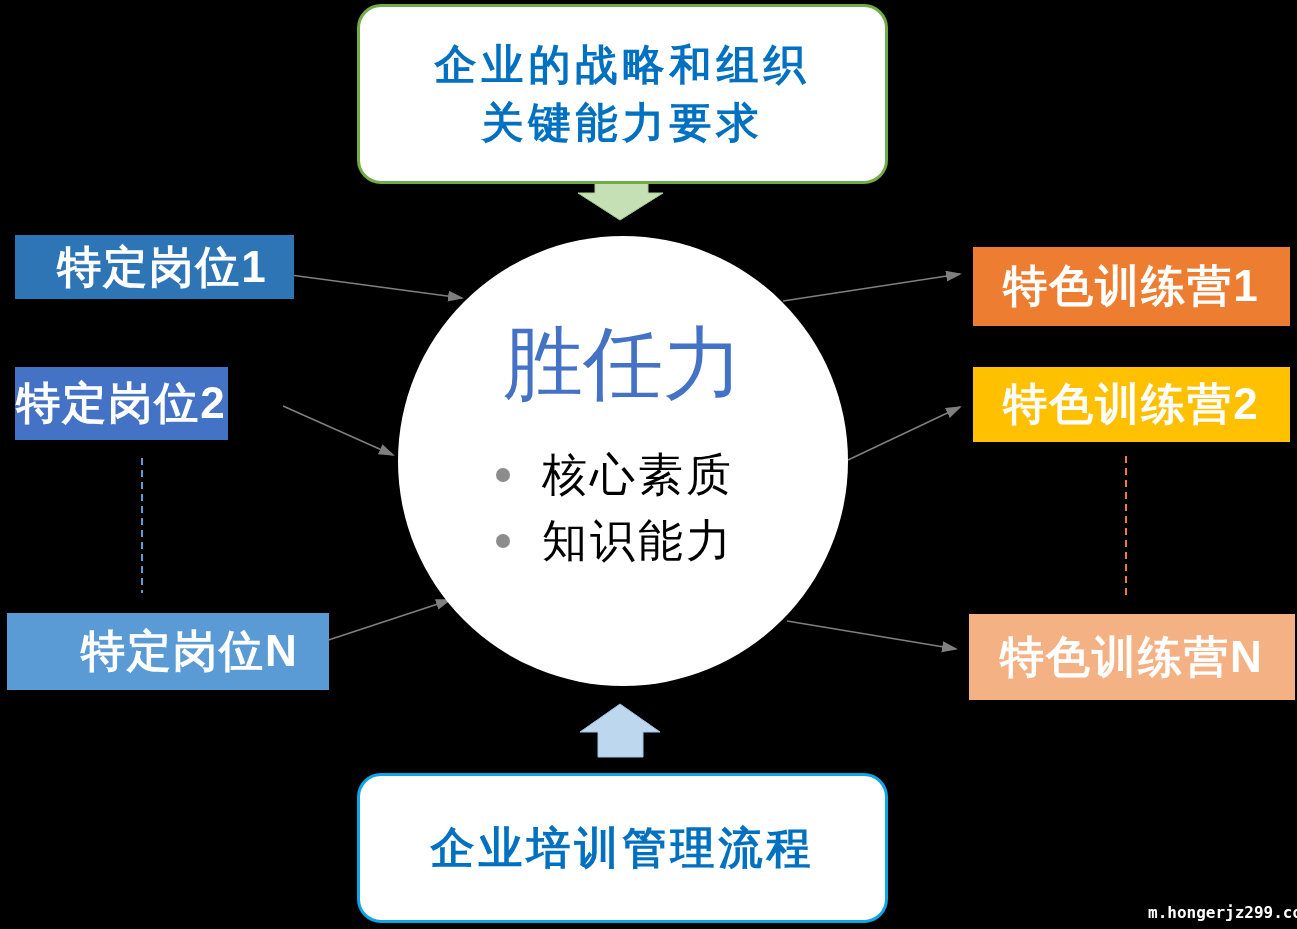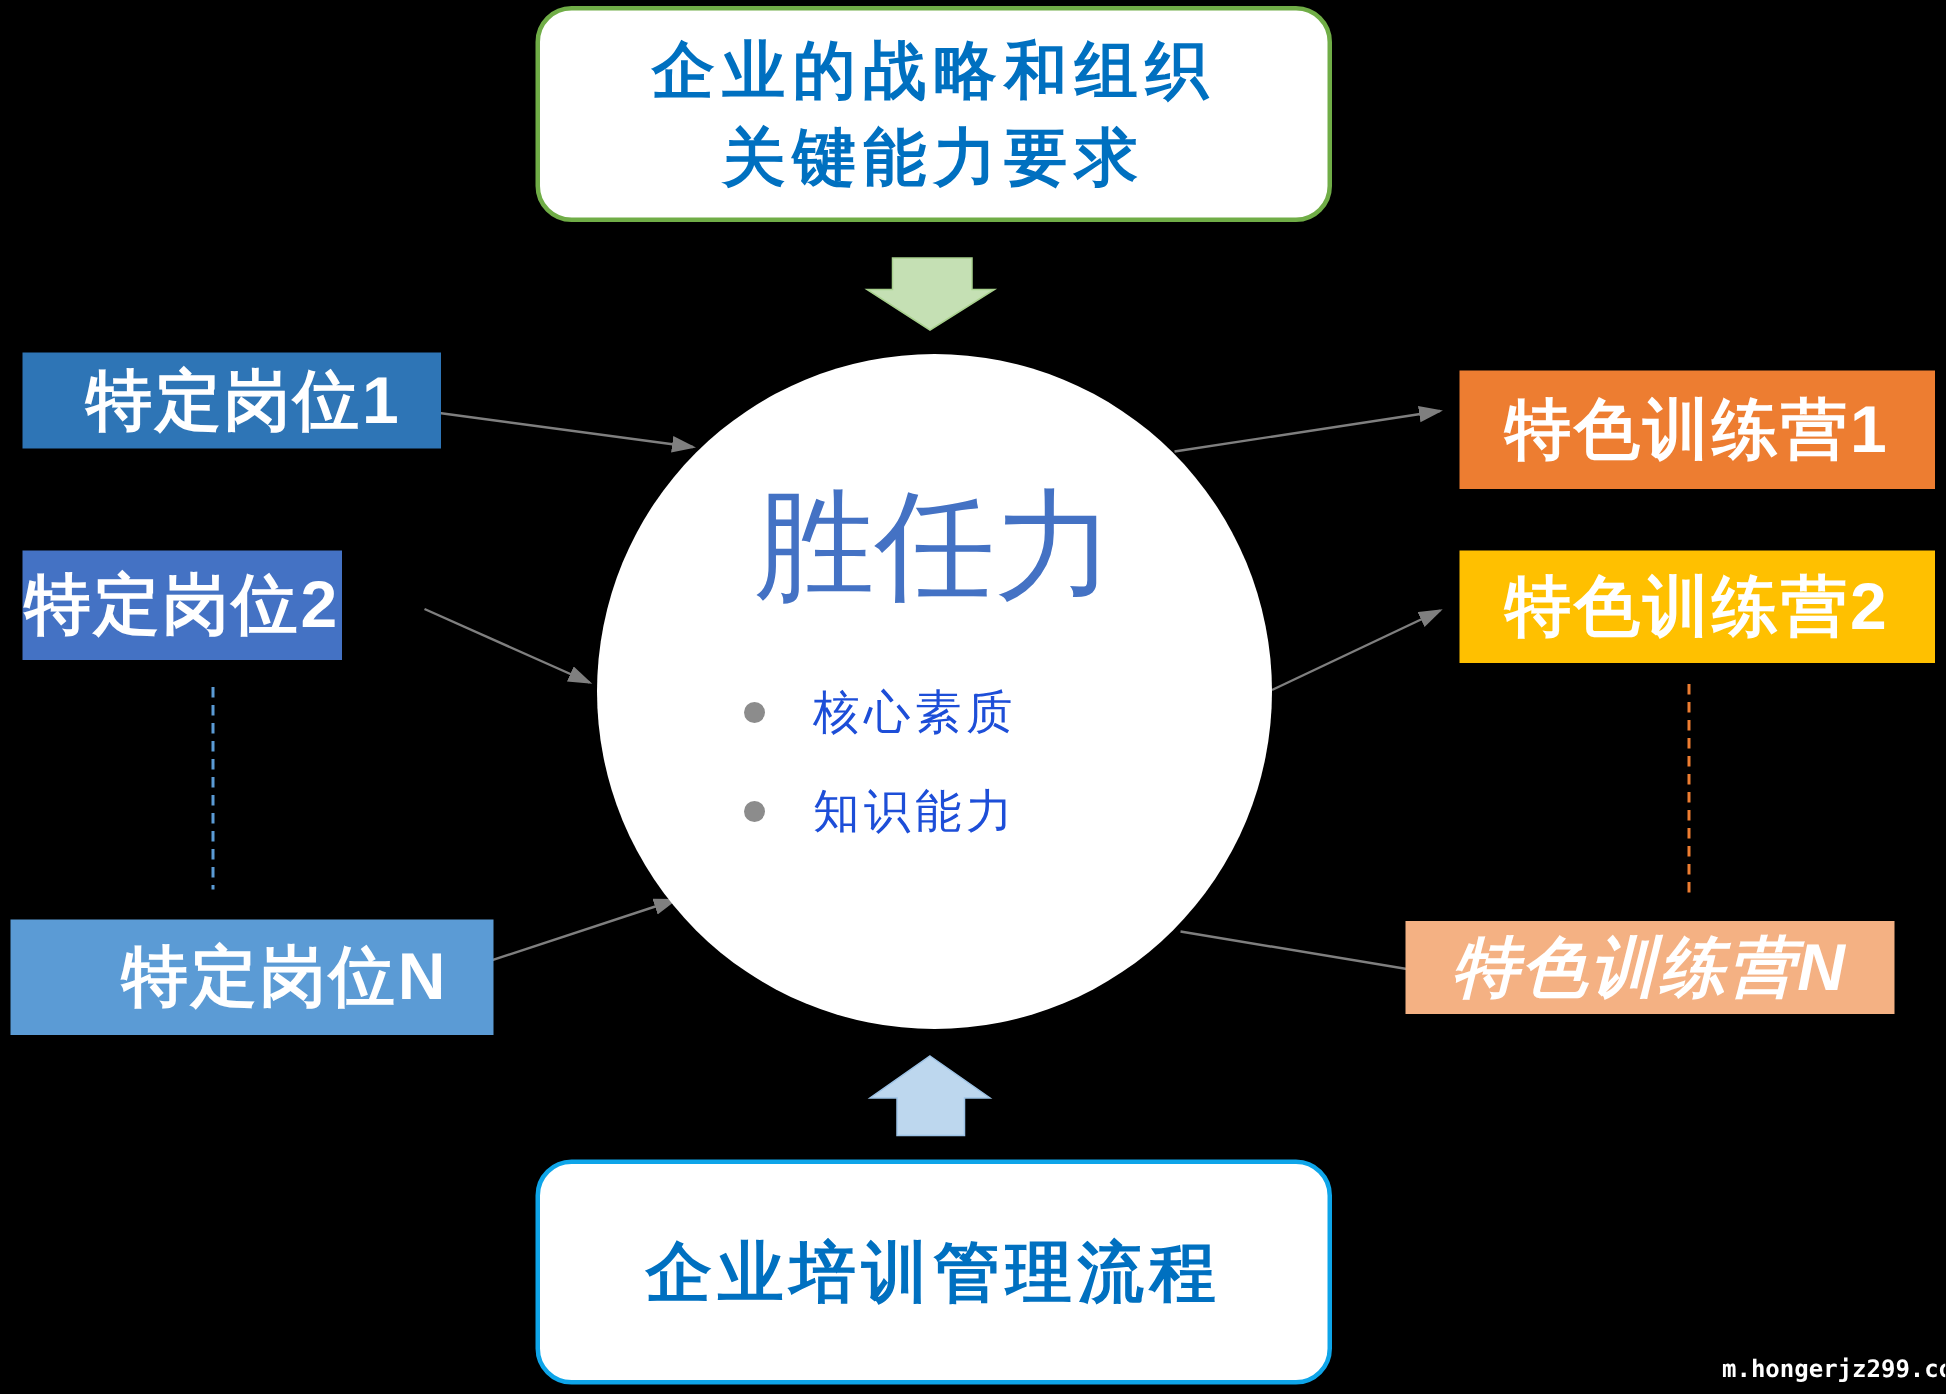--- a/index.html
+++ b/index.html
@@ -19,21 +19,21 @@
     left: 357px; width: 531px;
     background: #fff;
     border-radius: 24px;
     display: flex; flex-direction: column;
     align-items: center; justify-content: center;
     text-align: center;
     color: #0070C0;
     box-sizing: border-box;
   }
   .callout.top {
-    top: 4px; height: 144px;
+    top: 4px; height: 180px;
     border: 3px solid #70AD47;
     font-size: 42px; font-weight: 600;
     letter-spacing: 5px; line-height: 1.38;
   }
   .callout.bottom {
     top: 773px; height: 150px;
     border: 3px solid #0ea5e9;
     font-size: 44px; font-weight: 600;
     letter-spacing: 4px;
   }
@@ -55,22 +55,22 @@
   }
   .circle-list {
     position: absolute;
     left: 98px; top: 206px;
     margin: 0; padding: 0;
     list-style: none;
   }
   .circle-list li {
     height: 66px;
     display: flex; align-items: center;
-    font-size: 31px;
-    color: #1d4ed8;
+    font-size: 45px;
+    color: #000000;
     letter-spacing: 3px;
     white-space: nowrap;
   }
   .dot {
     width: 14px; height: 14px;
     border-radius: 50%;
     background: #8C8C8C;
     margin-right: 32px;
     flex: 0 0 auto;
   }
@@ -82,21 +82,21 @@
     font-weight: bold;
     font-size: 44px;
     letter-spacing: 2px;
     white-space: nowrap;
   }
   .lb1 { left: 15px;  top: 235px; width: 263px; height: 64px; padding-left: 16px; }
   .lb2 { left: 15px;  top: 367px; width: 213px; height: 73px; }
   .lb3 { left: 7px;   top: 613px; width: 278px; height: 77px; padding-left: 44px; }
   .rb1 { left: 973px; top: 234px; width: 317px; height: 79px; }
   .rb2 { left: 973px; top: 367px; width: 317px; height: 75px; text-align: right; }
-  .rb3 { left: 937px; top: 614px; width: 326px; height: 62px; font-style: italic; }
+  .rb3 { left: 969px; top: 614px; width: 326px; height: 86px; }
   
   svg.overlay {
     position: absolute;
     left: 0; top: 0;
     width: 1297px; height: 929px;
     pointer-events: none;
   }
   
   .watermark {
     position: absolute;

